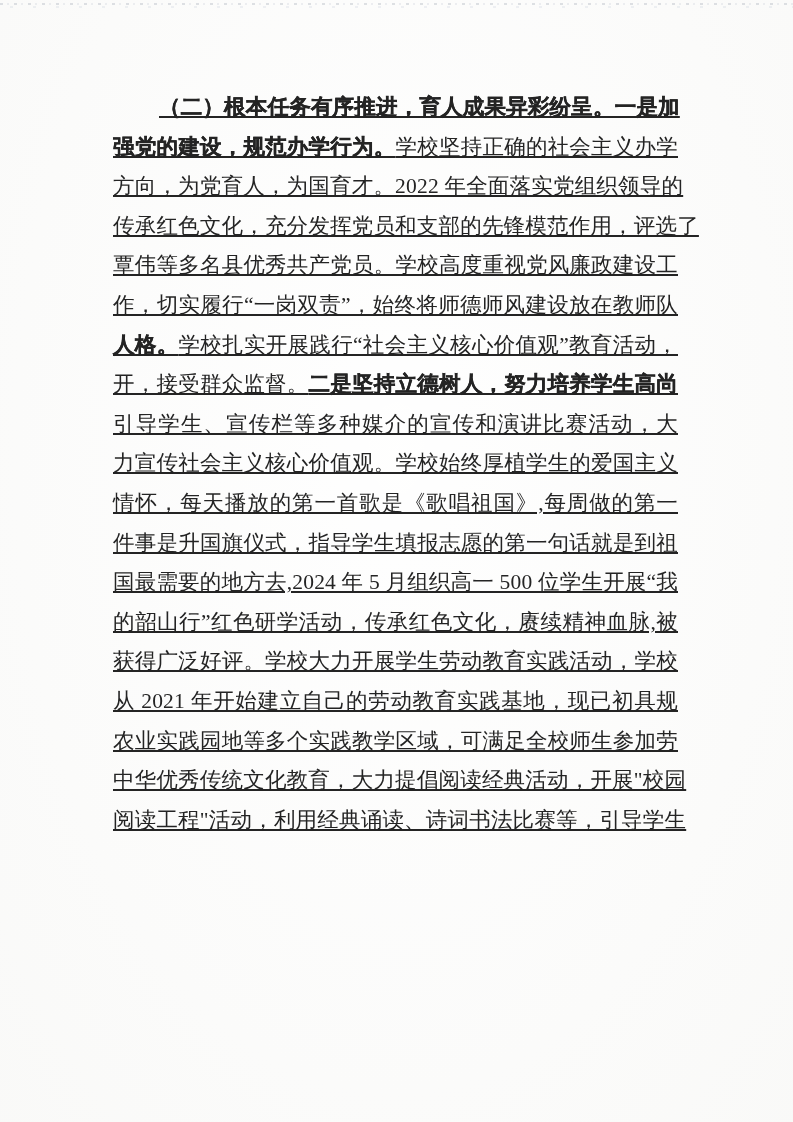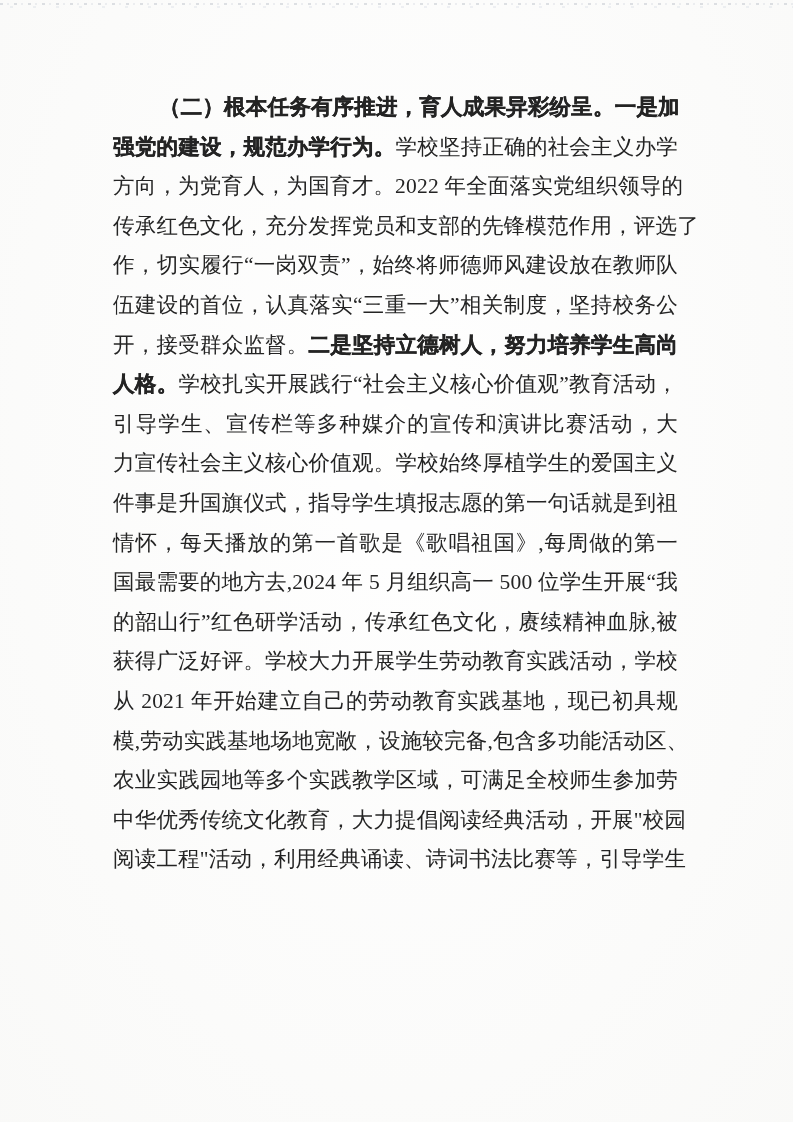--- a/index.html
+++ b/index.html
@@ -49,20 +49,21 @@
     font-size: 21.5px;
     line-height: 39.6px;
   }
   .line {
     height: 39.6px;
     white-space: nowrap;
     text-align: justify;
     text-align-last: justify;
     text-justify: inter-character;
     letter-spacing: 0.2px;
+    text-decoration: underline;
   }
   .line.indent {
     text-indent: 46px;
   }
   .seg {
     font-weight: 400;
   }
   .seg.bold {
     font-weight: 700;
     -webkit-text-stroke: 0.35px #242424;
@@ -71,30 +72,29 @@
 </head>
 <body>
 
 <div class="page">
   <div class="scan-noise"></div>
   <div class="text-block">
       <div class="line indent"><span class="seg bold">（二）根本任务有序推进，育人成果异彩纷呈。一是加</span></div>
       <div class="line"><span class="seg bold">强党的建设，规范办学行为。</span><span class="seg">学校坚持正确的社会主义办学</span></div>
       <div class="line"><span class="seg">方向，为党育人，为国育才。2022 年全面落实党组织领导的</span></div>
       <div class="line"><span class="seg">传承红色文化，充分发挥党员和支部的先锋模范作用，评选了</span></div>
+      <div class="line"><span class="seg">覃伟等多名县优秀共产党员。学校高度重视党风廉政建设工</span></div>
       <div class="line"><span class="seg">作，切实履行“一岗双责”，始终将师德师风建设放在教师队</span></div>
-      <div class="line"><span class="seg">伍建设的首位，认真落实“三重一大”相关制度，坚持校务公</span></div>
+      <div class="line"><span class="seg bold">人格。</span><span class="seg">学校扎实开展践行“社会主义核心价值观”教育活动，</span></div>
       <div class="line"><span class="seg">开，接受群众监督。</span><span class="seg bold">二是坚持立德树人，努力培养学生高尚</span></div>
-      <div class="line"><span class="seg bold">人格。</span><span class="seg">学校扎实开展践行“社会主义核心价值观”教育活动，</span></div>
       <div class="line"><span class="seg">引导学生、宣传栏等多种媒介的宣传和演讲比赛活动，大</span></div>
       <div class="line"><span class="seg">力宣传社会主义核心价值观。学校始终厚植学生的爱国主义</span></div>
+      <div class="line"><span class="seg">情怀，每天播放的第一首歌是《歌唱祖国》,每周做的第一</span></div>
       <div class="line"><span class="seg">件事是升国旗仪式，指导学生填报志愿的第一句话就是到祖</span></div>
-      <div class="line"><span class="seg">情怀，每天播放的第一首歌是《歌唱祖国》,每周做的第一</span></div>
       <div class="line"><span class="seg">国最需要的地方去,2024 年 5 月组织高一 500 位学生开展“我</span></div>
       <div class="line"><span class="seg">的韶山行”红色研学活动，传承红色文化，赓续精神血脉,被</span></div>
       <div class="line"><span class="seg">获得广泛好评。学校大力开展学生劳动教育实践活动，学校</span></div>
       <div class="line"><span class="seg">从 2021 年开始建立自己的劳动教育实践基地，现已初具规</span></div>
-      <div class="line"><span class="seg">模,劳动实践基地场地宽敞，设施较完备,包含多功能活动区、</span></div>
       <div class="line"><span class="seg">农业实践园地等多个实践教学区域，可满足全校师生参加劳</span></div>
       <div class="line"><span class="seg">中华优秀传统文化教育，大力提倡阅读经典活动，开展"校园</span></div>
       <div class="line"><span class="seg">阅读工程"活动，利用经典诵读、诗词书法比赛等，引导学生</span></div>
     </div>
 </div>
 
 </body></html>

